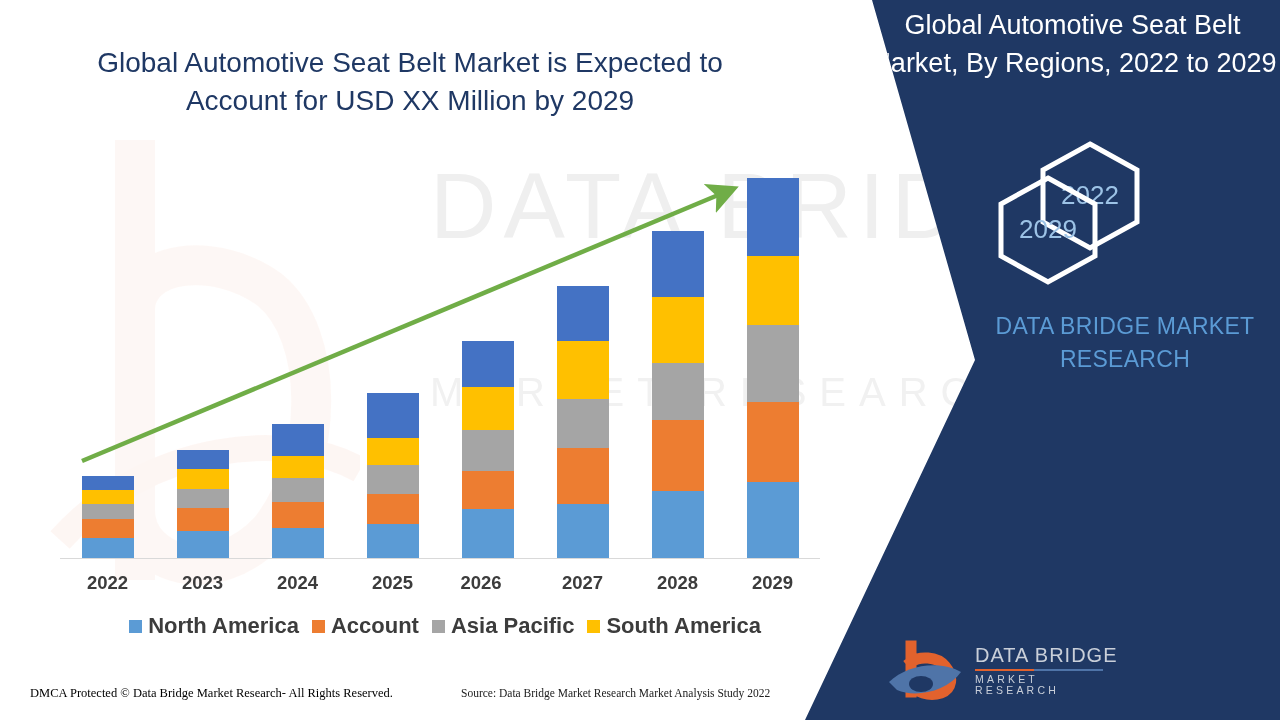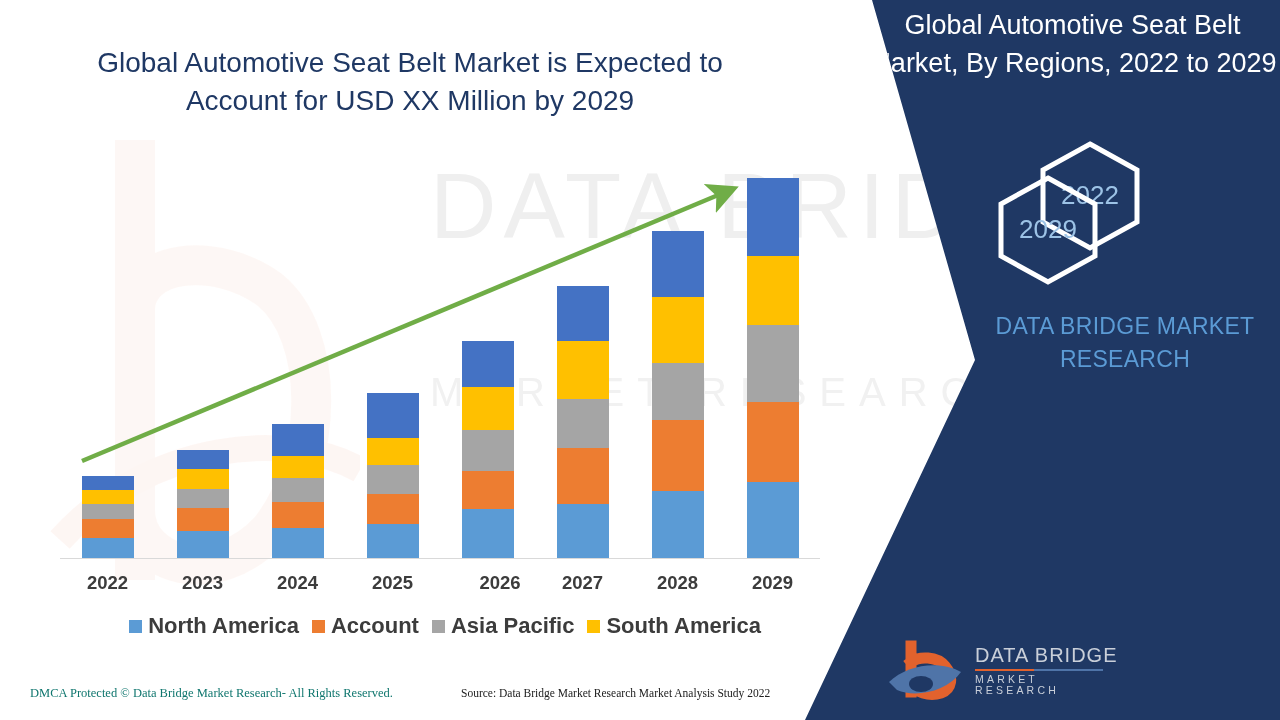--- a/index.html
+++ b/index.html
@@ -79,21 +79,21 @@
     position:absolute; left:60px; top:613px; width:770px;
     display:flex; align-items:center; justify-content:center; gap:13px;
   }
   .leg-item { display:flex; align-items:center; gap:6px; }
   .leg-swatch { width:13px; height:13px; flex:none; }
   .leg-label { font-size:22px; font-weight:bold; color:#3c3c3c; white-space:nowrap; }
 
   
   #footer-left {
     position:absolute; left:30px; top:686px;
-    font-family:"Liberation Serif", serif; font-size:12.5px; color:#0f766e;
+    font-family:"Liberation Serif", serif; font-size:12.5px; color:#000000;
   }
   #footer-src {
     position:absolute; left:461px; top:687px;
     font-family:"Liberation Serif", serif; font-size:11.5px; color:#202020;
   }
 
   
   #right-panel {
     position:absolute; left:0; top:0; width:1280px; height:720px;
     background:#1f3864;
@@ -213,21 +213,21 @@
       </marker>
     </defs>
     <line x1="82" y1="461" x2="723" y2="193" stroke="#70ad47" stroke-width="4.5" marker-end="url(#ahead)"></line>
   </svg>
 
   <div id="xlabels">
       <div class="xlab" style="left: 12.5px;">2022</div>
       <div class="xlab" style="left: 107.5px;">2023</div>
       <div class="xlab" style="left: 202.5px; text-align: center;">2024</div>
       <div class="xlab" style="left: 297.5px;">2025</div>
-      <div class="xlab" style="left: 405px;">2026</div>
+      <div class="xlab" style="left: 386px;">2026</div>
       <div class="xlab" style="left: 487.5px;">2027</div>
       <div class="xlab" style="left: 582.5px;">2028</div>
       <div class="xlab" style="left: 677.5px;">2029</div>
     </div>
 
   <div id="legend">
       <div class="leg-item">
         <span class="leg-swatch" style="background: rgb(91, 155, 213);"></span>
         <span class="leg-label">North America</span>
       </div>

